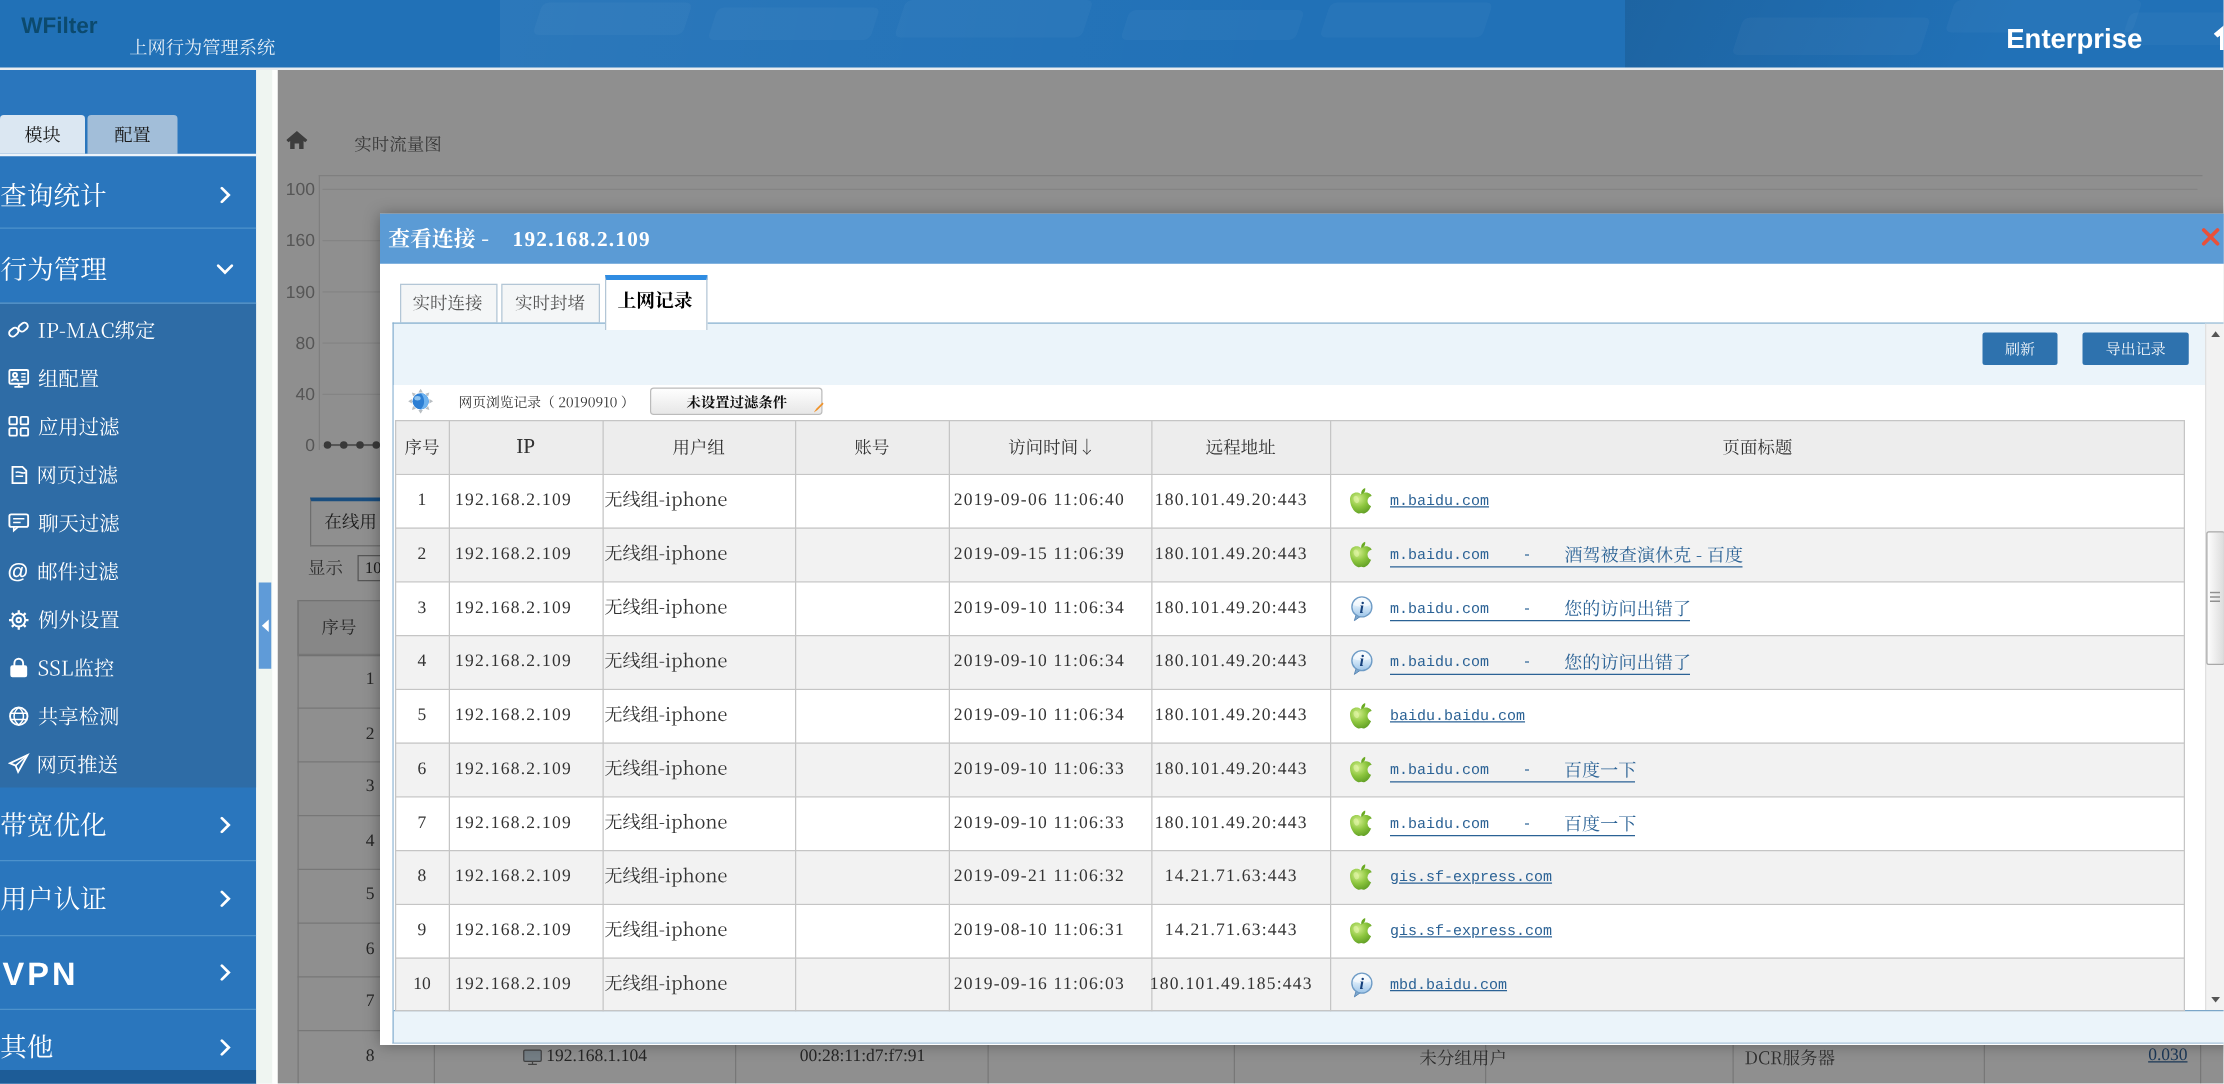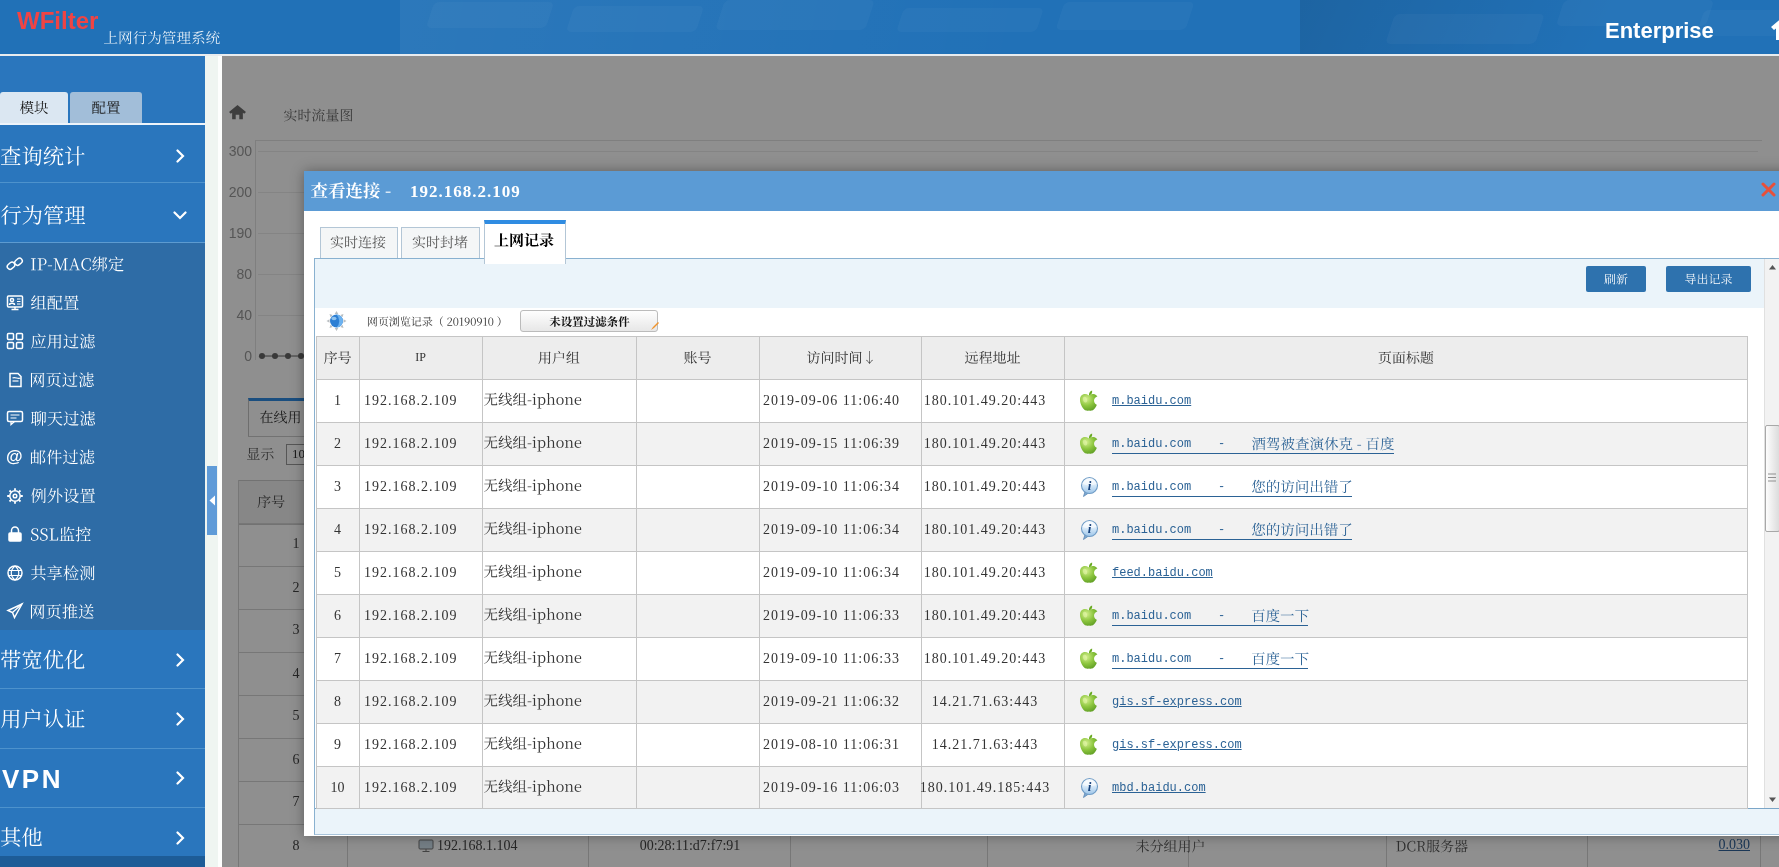--- a/index.html
+++ b/index.html
@@ -1,17 +1,17 @@
 <!DOCTYPE html>
 <html><head><meta charset="utf-8"><style>html,body{margin:0;padding:0;}body{width:1779px;height:867px;position:relative;overflow:hidden;font-family:"Liberation Sans",sans-serif;background:#fff;}</style></head><body>
 <div style="position:absolute;left:0;top:0;width:1779px;height:56px;background:#2171b7;overflow:hidden;">
     <div style="position:absolute;left:1300px;top:-30px;width:500px;height:120px;background:linear-gradient(115deg,rgba(0,0,0,0.12),rgba(0,0,0,0) 60%);"></div>
     <div style="position:absolute;left:400px;top:-10px;width:900px;height:80px;background:linear-gradient(100deg,rgba(255,255,255,0.05),rgba(255,255,255,0) 70%);"></div>
   </div>
-<div style="position:absolute;left:17px;top:7px;font-family:'Liberation Sans';font-weight:bold;font-size:24px;color:#ef4444;line-height:27px;">WFilter</div>
+<div style="position:absolute;left:17px;top:7px;font-family:'Liberation Sans';font-weight:bold;font-size:18px;color:#0c4a6e;line-height:27px;">WFilter</div>
 <div style="position:absolute;left:1605px;top:19px;font-family:'Liberation Sans';font-weight:bold;font-size:22px;color:#fff;line-height:24px;">Enterprise</div>
 <svg style="position:absolute;left:1771px;top:16px" width="8" height="26" viewBox="0 0 8 26">
     <path d="M0 11 L12 1 L24 11 L21 14 L19 12.5 L19 24 L5 24 L5 12.5 L3 14 Z" fill="#fff"></path>
   </svg>
 <div style="position:absolute;left:0;top:54px;width:1779px;height:2px;background:#e8ecef;"></div>
 <div style="position:absolute;left:0;top:0;width:1779px;height:56px;overflow:hidden;">
     <div style="position:absolute;left:430px;top:2px;width:120px;height:26px;background:rgba(255,255,255,0.03);border-radius:5px;transform:skewX(-18deg);"></div>
     <div style="position:absolute;left:570px;top:6px;width:130px;height:26px;background:rgba(255,255,255,0.03);border-radius:5px;transform:skewX(-18deg);"></div>
     <div style="position:absolute;left:720px;top:0px;width:150px;height:30px;background:rgba(255,255,255,0.03);border-radius:5px;transform:skewX(-18deg);"></div>
     <div style="position:absolute;left:900px;top:8px;width:140px;height:24px;background:rgba(255,255,255,0.03);border-radius:5px;transform:skewX(-18deg);"></div>
@@ -119,23 +119,23 @@
 <div style="position:absolute;left:207px;top:466px;width:10px;height:69px;background:#5f9bd8;"></div>
 <svg style="position:absolute;left:208px;top:495px" width="8" height="11" viewBox="0 0 8 11">
     <path d="M7 0.5 L1.5 5.5 L7 10.5 Z" fill="#fff"></path>
   </svg>
 <div style="position:absolute;left:222px;top:56px;width:1557px;height:811px;background:#fff;overflow:hidden;">
     <svg style="position:absolute;left:7px;top:48px" width="17" height="17" viewBox="0 0 19 19">
       <path d="M0 9 L9.5 1 L19 9 L17 11 L15.5 9.8 L15.5 17 L11.5 17 L11.5 12 L7.5 12 L7.5 17 L3.5 17 L3.5 9.8 L2 11 Z" fill="#6e6e6e"></path>
     </svg>
     <div style="position:absolute;left:33px;top:84px;width:1507px;height:1px;background:#e2e2e2;"></div>
     <div style="position:absolute;left:33px;top:84px;width:1px;height:220px;background:#e2e2e2;"></div>
-    <div style="position:absolute;left:-30px;top:87px;width:60px;text-align:right;font-family:'Liberation Sans';font-size:14px;color:#999;line-height:16px;">300</div>
+    <div style="position:absolute;left:-30px;top:87px;width:60px;text-align:right;font-family:'Liberation Sans';font-size:14px;color:#999;line-height:16px;">100</div>
     <div style="position:absolute;left:36px;top:95px;width:1500px;height:1px;background:#ececec;"></div>
-    <div style="position:absolute;left:-30px;top:128px;width:60px;text-align:right;font-family:'Liberation Sans';font-size:14px;color:#999;line-height:16px;">200</div>
+    <div style="position:absolute;left:-30px;top:128px;width:60px;text-align:right;font-family:'Liberation Sans';font-size:14px;color:#999;line-height:16px;">160</div>
     <div style="position:absolute;left:36px;top:136px;width:1500px;height:1px;background:#ececec;"></div>
     <div style="position:absolute;left:-30px;top:169px;width:60px;text-align:right;font-family:'Liberation Sans';font-size:14px;color:#999;line-height:16px;">190</div>
     <div style="position:absolute;left:36px;top:177px;width:1500px;height:1px;background:#ececec;"></div>
     <div style="position:absolute;left:-30px;top:210px;width:60px;text-align:right;font-family:'Liberation Sans';font-size:14px;color:#999;line-height:16px;">80</div>
     <div style="position:absolute;left:36px;top:218px;width:1500px;height:1px;background:#ececec;"></div>
     <div style="position:absolute;left:-30px;top:251px;width:60px;text-align:right;font-family:'Liberation Sans';font-size:14px;color:#999;line-height:16px;">40</div>
     <div style="position:absolute;left:36px;top:259px;width:1500px;height:1px;background:#ececec;"></div>
     <div style="position:absolute;left:-30px;top:292px;width:60px;text-align:right;font-family:'Liberation Sans';font-size:14px;color:#999;line-height:16px;">0</div>
     <div style="position:absolute;left:36px;top:300px;width:1500px;height:1px;background:#ececec;"></div>
     <svg style="position:absolute;left:36px;top:294px" width="50" height="12" viewBox="0 0 50 12">
@@ -296,21 +296,21 @@
 <div style="position:absolute;left:316px;top:637px;width:1432px;height:1px;background:#c5c5c5;"></div>
 <div style="position:absolute;left:316px;top:680px;width:1432px;height:1px;background:#c5c5c5;"></div>
 <div style="position:absolute;left:316px;top:723px;width:1432px;height:1px;background:#c5c5c5;"></div>
 <div style="position:absolute;left:316px;top:766px;width:1432px;height:1px;background:#c5c5c5;"></div>
 <div style="position:absolute;left:359px;top:336px;width:1px;height:473px;background:#c5c5c5;"></div>
 <div style="position:absolute;left:482px;top:336px;width:1px;height:473px;background:#c5c5c5;"></div>
 <div style="position:absolute;left:636px;top:336px;width:1px;height:473px;background:#c5c5c5;"></div>
 <div style="position:absolute;left:759px;top:336px;width:1px;height:473px;background:#c5c5c5;"></div>
 <div style="position:absolute;left:921px;top:336px;width:1px;height:473px;background:#c5c5c5;"></div>
 <div style="position:absolute;left:1064px;top:336px;width:1px;height:473px;background:#c5c5c5;"></div>
-<div style="position:absolute;left:420.5px;top:349px;transform:translateX(-50%);font-family:'Liberation Serif';font-size:12px;color:#333;line-height:16px;">IP</div>
+<div style="position:absolute;left:420.5px;top:349px;transform:translateX(-50%);font-family:'Liberation Serif';font-size:17px;color:#333;line-height:16px;">IP</div>
 <div style="position:absolute;left:364px;top:392.5px;font-family:'Liberation Serif';font-size:14px;letter-spacing:1px;color:#333;line-height:16px;">192.168.2.109</div>
 <div style="position:absolute;left:337.5px;top:392.5px;transform:translateX(-50%);font-family:'Liberation Serif';font-size:14px;color:#333;line-height:16px;">1</div>
 <div style="position:absolute;left:763px;top:392.5px;font-family:'Liberation Serif';font-size:14px;letter-spacing:1px;color:#333;line-height:16px;">2019-09-06 11:06:40</div>
 <div style="position:absolute;left:985px;top:392.5px;transform:translateX(-50%);font-family:'Liberation Serif';font-size:14px;letter-spacing:1px;color:#333;line-height:16px;">180.101.49.20:443</div>
 <svg style="position:absolute;left:1079px;top:389.5px" width="21" height="22" viewBox="0 0 21 22">
 <defs>
       <radialGradient id="ap1" cx="0.35" cy="0.3" r="0.9">
         <stop offset="0" stop-color="#d4ef8e"></stop>
         <stop offset="0.45" stop-color="#8dc63f"></stop>
         <stop offset="1" stop-color="#4e8e1a"></stop>
@@ -392,21 +392,21 @@
         <stop offset="0" stop-color="#d4ef8e"></stop>
         <stop offset="0.45" stop-color="#8dc63f"></stop>
         <stop offset="1" stop-color="#4e8e1a"></stop>
       </radialGradient>
     </defs>
 <path d="M9.5 5.2 C6.5 2.8 1.2 4.2 1 9.2 C0.8 14.2 4.2 19.8 7.2 20.6 C8.6 21 9.2 20.4 10 20.4 C10.8 20.4 11.4 21 12.8 20.6 C15.8 19.8 19.2 14.2 19 9.2 C18.8 4.2 13.5 2.8 10.5 5.2 Z" fill="url(#ap3)"></path>
 <circle cx="19.2" cy="10.8" r="4.2" fill="#fff"></circle>
 <path d="M10 5.6 C9.6 3.2 10.8 1.2 13.1 0.4 C13.6 2.7 12.3 4.8 10 5.6 Z" fill="#6aaa23"></path>
 <ellipse cx="6" cy="9.6" rx="2" ry="3" fill="#e8f7b0" opacity="0.55" transform="rotate(-18 6 9.6)"></ellipse>
   </svg>
-<div style="position:absolute;left:1112px;top:565.5px;font-family:'Liberation Mono';font-size:12px;color:#2b6295;line-height:14px;text-decoration:underline;">feed.baidu.com</div>
+<div style="position:absolute;left:1112px;top:565.5px;font-family:'Liberation Mono';font-size:12px;color:#2b6295;line-height:14px;text-decoration:underline;">baidu.baidu.com</div>
 <div style="position:absolute;left:364px;top:607.5px;font-family:'Liberation Serif';font-size:14px;letter-spacing:1px;color:#333;line-height:16px;">192.168.2.109</div>
 <div style="position:absolute;left:337.5px;top:607.5px;transform:translateX(-50%);font-family:'Liberation Serif';font-size:14px;color:#333;line-height:16px;">6</div>
 <div style="position:absolute;left:763px;top:607.5px;font-family:'Liberation Serif';font-size:14px;letter-spacing:1px;color:#333;line-height:16px;">2019-09-10 11:06:33</div>
 <div style="position:absolute;left:985px;top:607.5px;transform:translateX(-50%);font-family:'Liberation Serif';font-size:14px;letter-spacing:1px;color:#333;line-height:16px;">180.101.49.20:443</div>
 <svg style="position:absolute;left:1079px;top:604.5px" width="21" height="22" viewBox="0 0 21 22">
 <defs>
       <radialGradient id="ap4" cx="0.35" cy="0.3" r="0.9">
         <stop offset="0" stop-color="#d4ef8e"></stop>
         <stop offset="0.45" stop-color="#8dc63f"></stop>
         <stop offset="1" stop-color="#4e8e1a"></stop>

